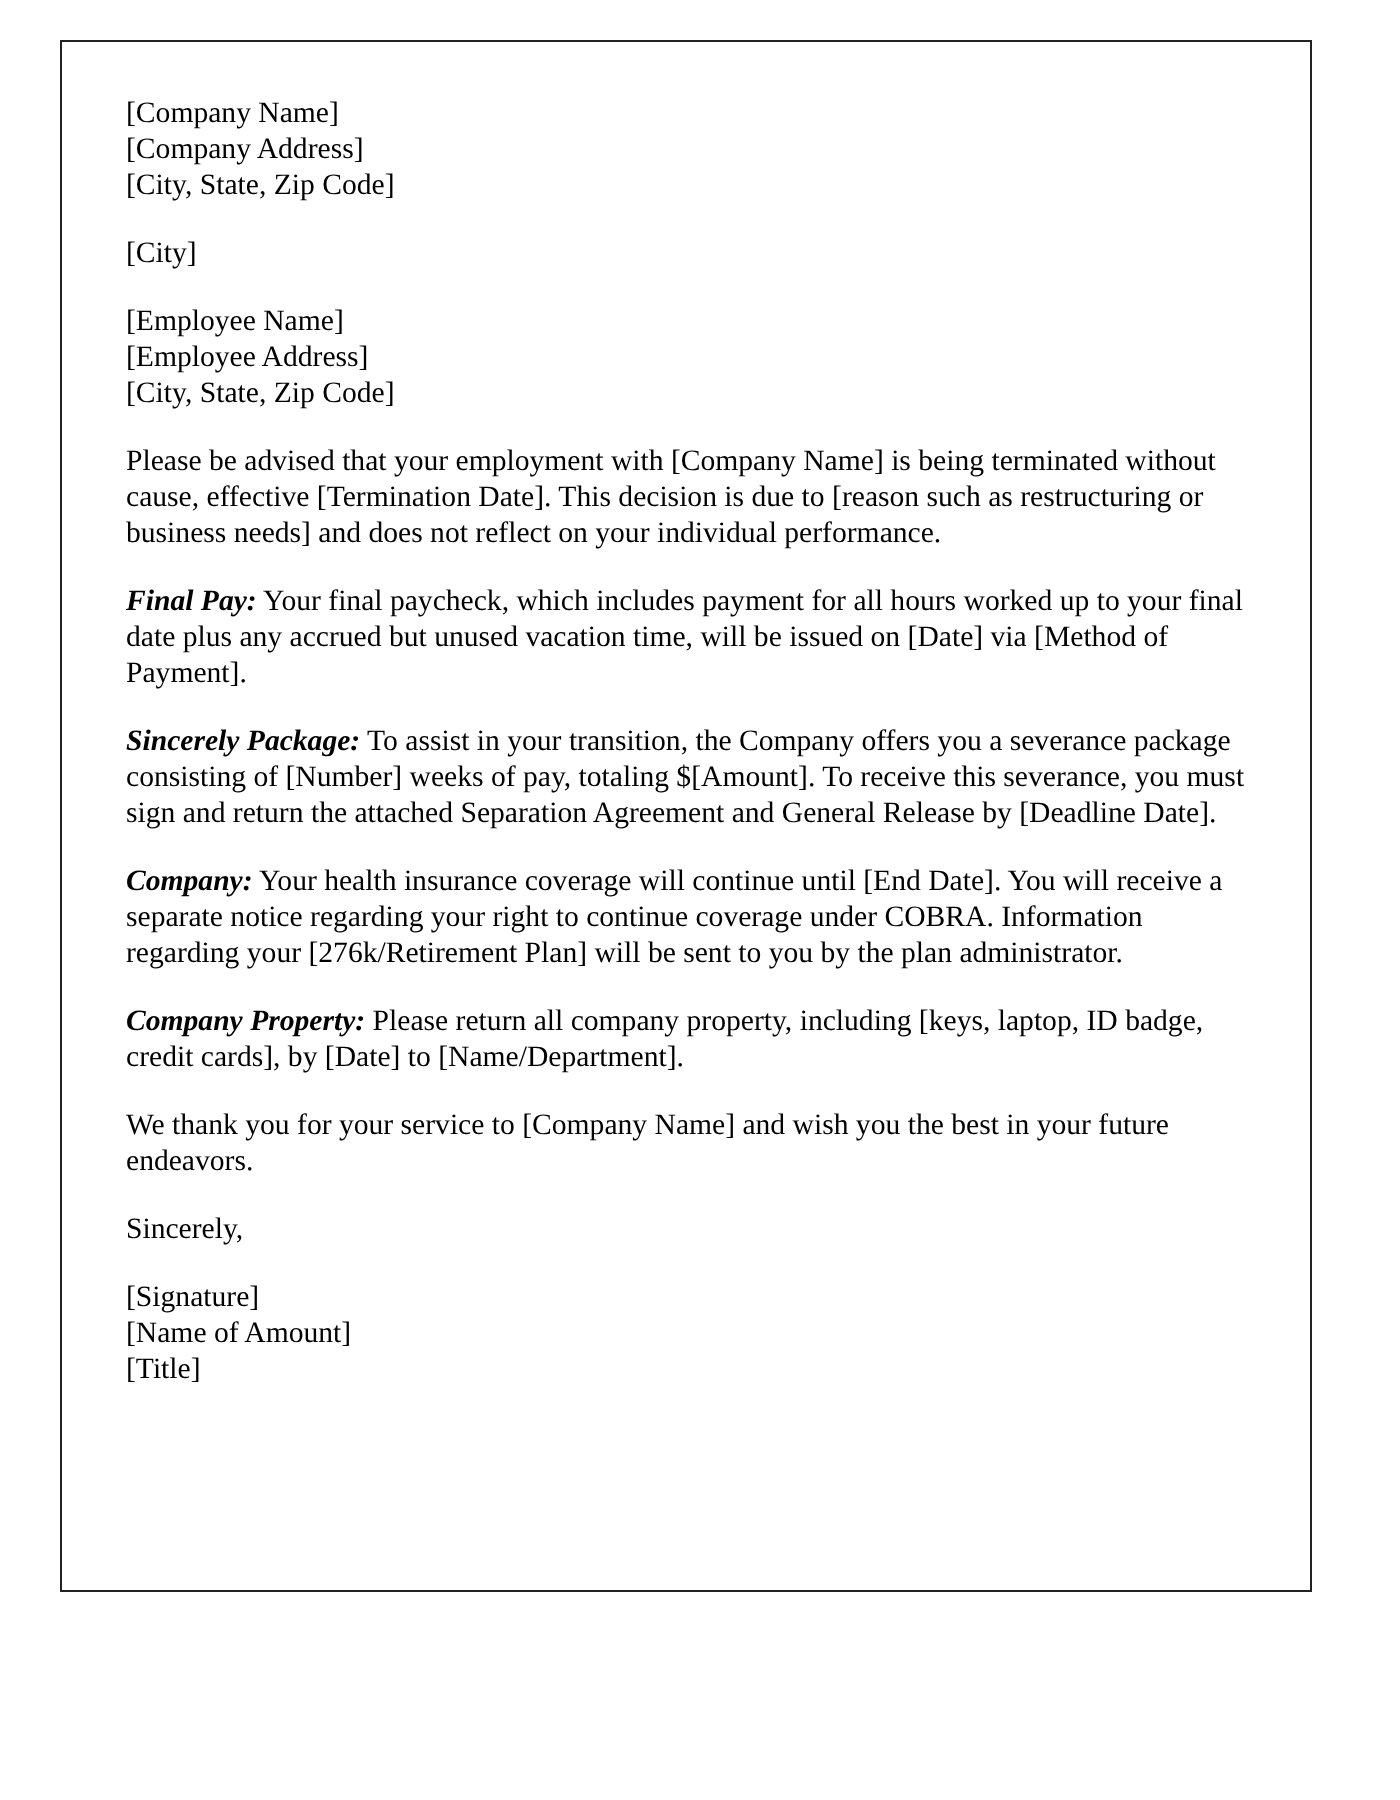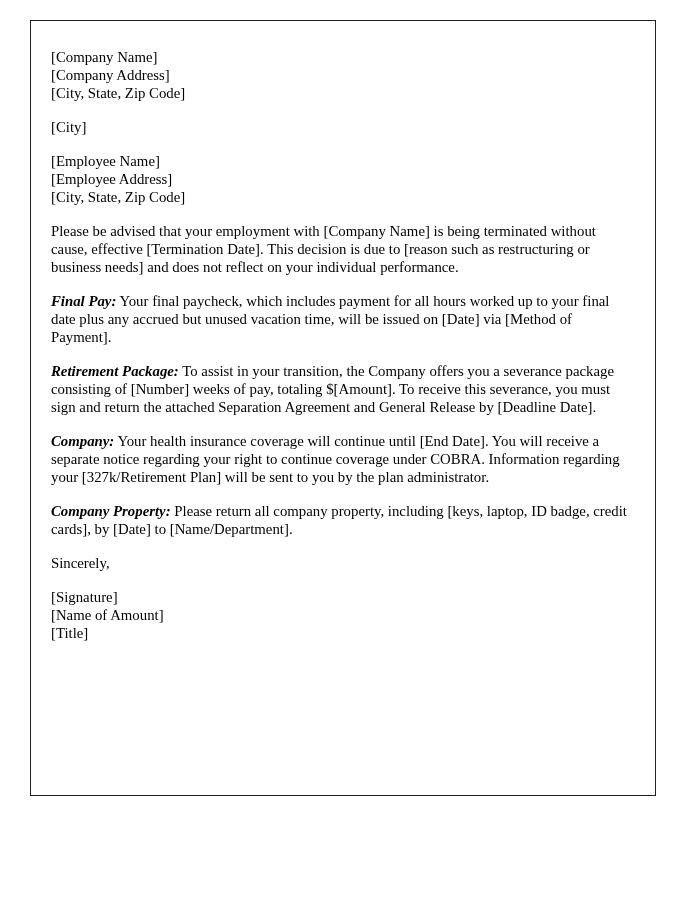--- a/index.html
+++ b/index.html
@@ -21,21 +21,21 @@
     width: 626px;
     height: 776px;
     border: 1px solid #222222;
     background: #ffffff;
     padding: 27px 26px 20px 20px;
     font-size: 14.8px;
     line-height: 18px;
     overflow: hidden;
   }
   .para {
-    margin: 16px 0 0 0;
+    margin: 16px 0 0 12px;
   }
   .para.first {
     margin-top: 0;
   }
   .line {
     display: block;
   }
   strong {
     font-weight: bold;
     font-style: italic;
@@ -64,31 +64,34 @@
 
   <p class="para">
     <span>Please be advised that your employment with [Company Name] is being terminated without cause, effective [Termination Date]. This decision is due to [reason such as restructuring or business needs] and does not reflect on your individual performance.</span>
   </p>
 
   <p class="para">
     <strong>Final Pay:</strong><span> Your final paycheck, which includes payment for all hours worked up to your final date plus any accrued but unused vacation time, will be issued on [Date] via [Method of Payment].</span>
   </p>
 
   <p class="para">
-    <strong>Retirement Package:</strong><span> To assist in your transition, the Company offers you a severance package consisting of [Number] weeks of pay, totaling $[Amount]. To receive this severance, you must sign and return the attached Separation Agreement and General Release by [Deadline Date].</span>
+    <strong>Sincerely Package:</strong><span> To assist in your transition, the Company offers you a severance package consisting of [Number] weeks of pay, totaling $[Amount]. To receive this severance, you must sign and return the attached Separation Agreement and General Release by [Deadline Date].</span>
   </p>
 
   <p class="para">
-    <strong>Company:</strong><span> Your health insurance coverage will continue until [End Date]. You will receive a separate notice regarding your right to continue coverage under COBRA. Information regarding your [327k/Retirement Plan] will be sent to you by the plan administrator.</span>
+    <strong>Company:</strong><span> Your health insurance coverage will continue until [End Date]. You will receive a separate notice regarding your right to continue coverage under COBRA. Information regarding your [276k/Retirement Plan] will be sent to you by the plan administrator.</span>
   </p>
 
   <p class="para">
     <strong>Company Property:</strong><span> Please return all company property, including [keys, laptop, ID badge, credit cards], by [Date] to [Name/Department].</span>
   </p>
 
+  <p class="para">
+    <span>We thank you for your service to [Company Name] and wish you the best in your future endeavors.</span>
+  </p>
 
   <p class="para">Sincerely,</p>
 
   <p class="para">
     <span class="line">[Signature]</span>
     <span class="line">[Name of Amount]</span>
     <span class="line">[Title]</span>
   </p>
 
 </div>

